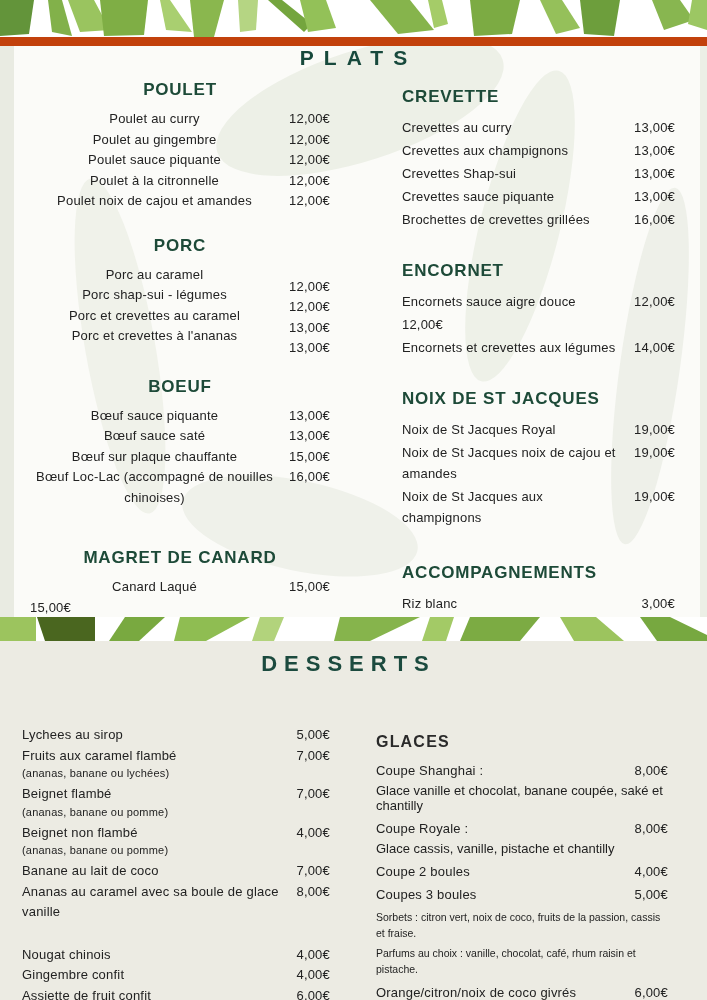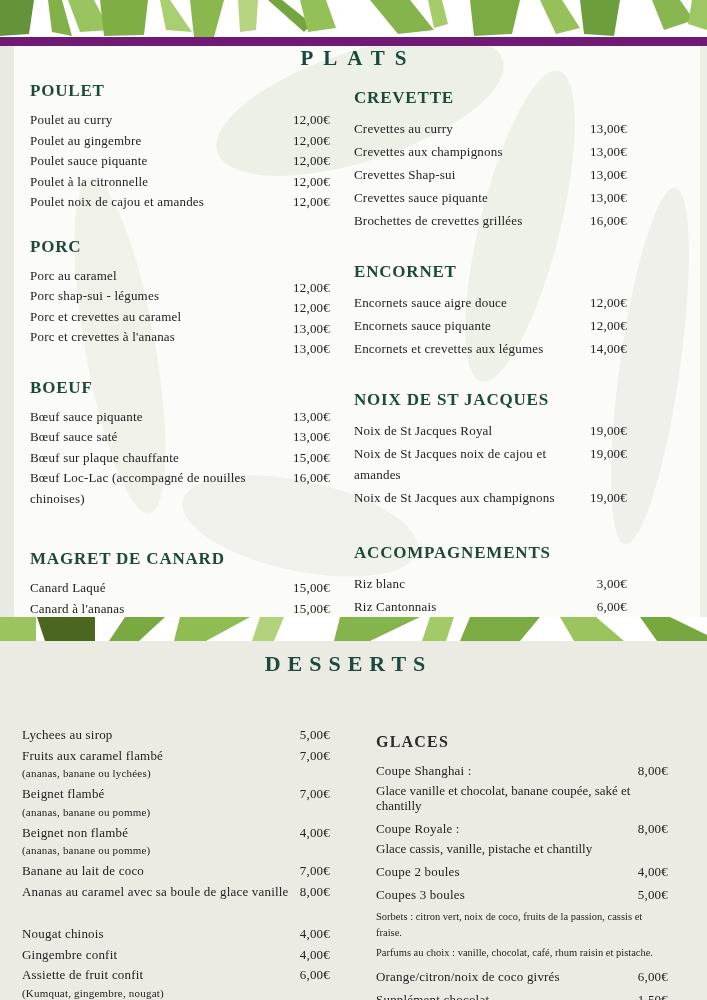--- a/index.html
+++ b/index.html
@@ -1,31 +1,31 @@
 <!DOCTYPE html>
 <html><head>
 <meta charset="utf-8">
 <style>
   html,body{margin:0;padding:0;background:#ffffff;font-family:"Liberation Sans",sans-serif;color:#222;}
-  .page{position:relative;width:707px;height:1000px;overflow:hidden;background:#701a75;font-family:Liberation Serif, serif;}
+  .page{position:relative;width:707px;height:1000px;overflow:hidden;background:#c2410c;}
 
   
   .band{position:relative;width:707px;overflow:hidden;background:#ffffff;}
   .band-top{height:37px;}
   .band-mid{height:24px;}
   .band-bottom{height:24px;background:#ffffff;position:relative;}
   .stalk{position:absolute;top:0;height:24px;border-radius:1px;}
 
   
   .plats{position:relative;height:571px;background:#fbfbf8;}
   .watermark{position:absolute;left:0;top:0;pointer-events:none;}
   .big-title{position:relative;margin:9px 0 10px;text-align:center;font-size:21px;font-weight:bold;
              letter-spacing:10px;padding-left:10px;color:#17493c;}
   .cols{position:relative;display:flex;padding-left:30px;}
-  .col-left{flex:0 0 300px;width:300px;margin-right:24px;}
+  .col-left{flex:0 0 300px;width:300px;margin-right:72px;text-align:center;}
   .col-right{flex:0 0 273px;width:273px;padding-top:7px;}
   .sec{margin-bottom:24px;}
   .sec-h{margin:0 0 9px;font-size:17px;font-weight:bold;color:#1d4a38;letter-spacing:0.8px;}
   .row{display:flex;justify-content:space-between;align-items:flex-start;font-size:13px;line-height:20.5px;letter-spacing:0.2px;}
   .row .lbl{flex:1 1 auto;padding-right:10px;}
   .row .price{flex:0 0 auto;white-space:nowrap;}
   .sec-porc .price{transform:translateY(12px);}
   .sec-porc{margin-bottom:30px;}
   .sec-boeuf{margin-bottom:40px;}
   .col-right .sec{margin-bottom:30px;}
@@ -154,21 +154,20 @@
             </div>
         </section>
 
         <section class="sec">
           <h2 class="sec-h">MAGRET DE CANARD</h2>
           <div class="row">
               <span class="lbl">Canard Laqué</span>
               <span class="price">15,00€</span>
             </div>
           <div class="row">
-              <span class="lbl">Canard à l'ananas</span>
               <span class="price">15,00€</span>
             </div>
           <div class="row">
               <span class="lbl">Canard aux champignons</span>
               <span class="price">15,00€</span>
             </div>
           <div class="row">
               <span class="lbl">Canard sauce Pékin</span>
               <span class="price">15,00€</span>
             </div>
@@ -201,21 +200,20 @@
             </div>
         </section>
 
         <section class="sec">
           <h2 class="sec-h">ENCORNET</h2>
           <div class="row">
               <span class="lbl">Encornets sauce aigre douce</span>
               <span class="price">12,00€</span>
             </div>
           <div class="row">
-              <span class="lbl">Encornets sauce piquante</span>
               <span class="price">12,00€</span>
             </div>
           <div class="row">
               <span class="lbl">Encornets et crevettes aux légumes</span>
               <span class="price">14,00€</span>
             </div>
         </section>
 
         <section class="sec sec-noix">
           <h2 class="sec-h">NOIX DE ST JACQUES</h2>

